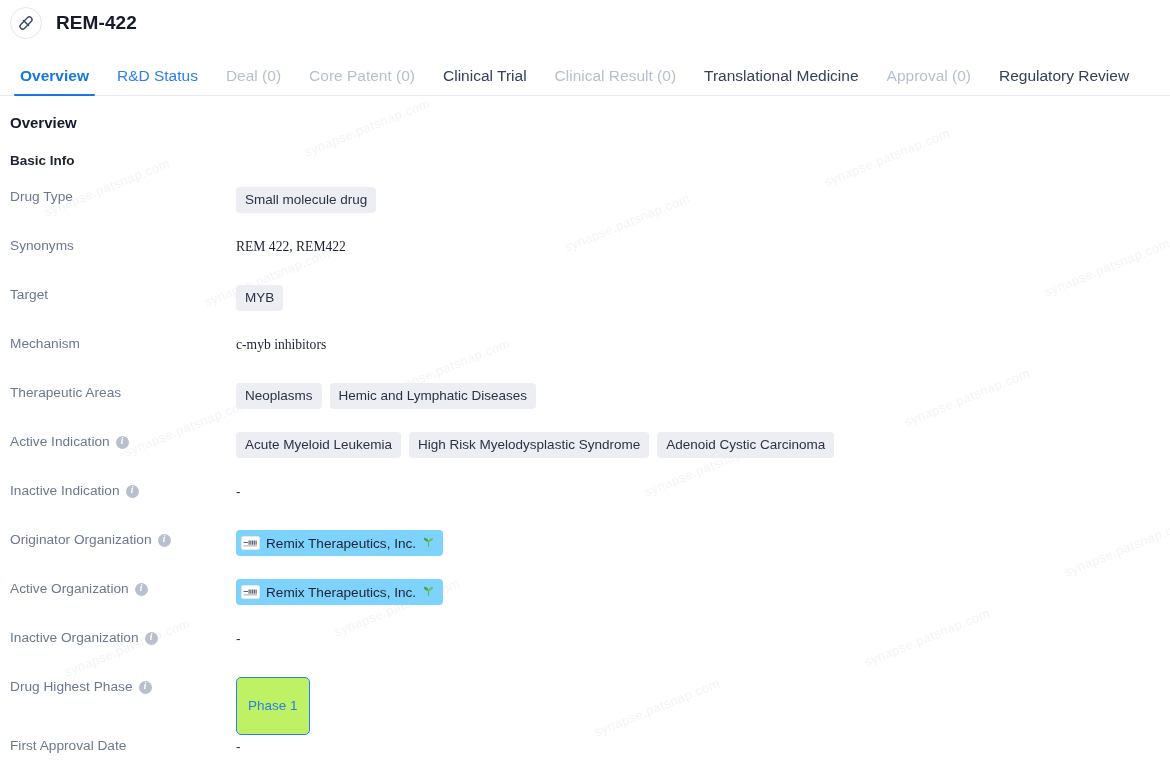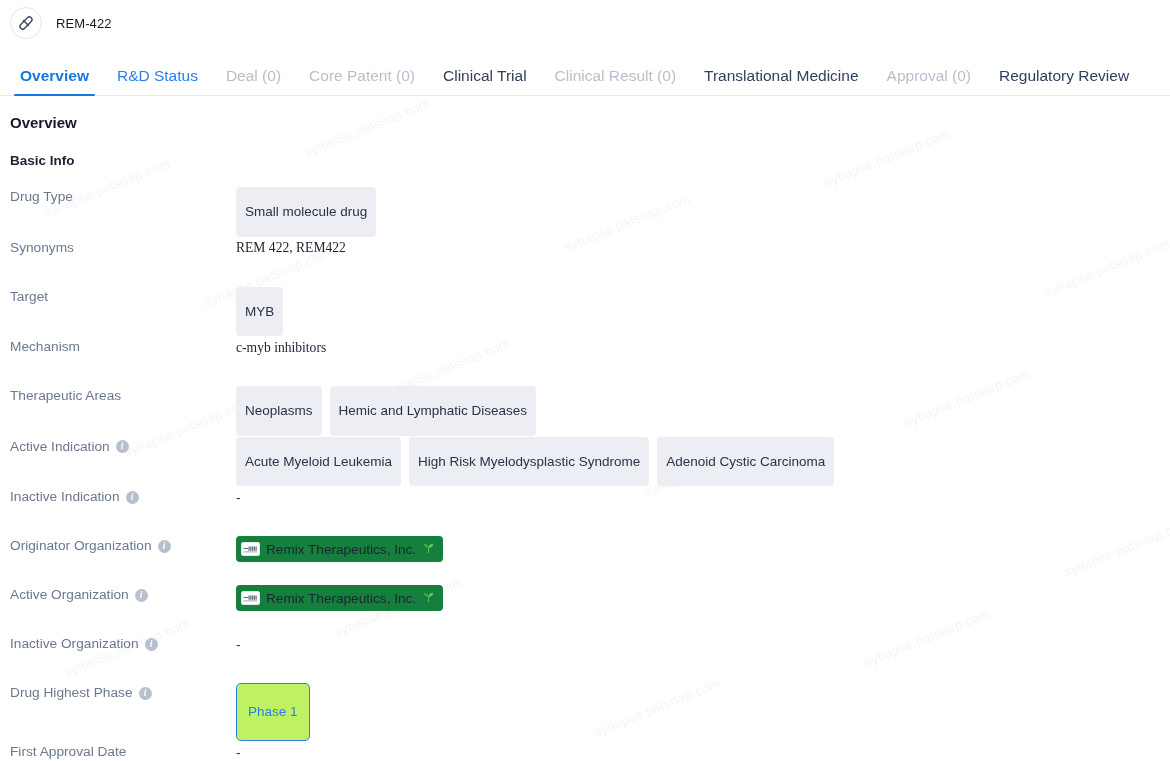--- a/index.html
+++ b/index.html
@@ -55,22 +55,22 @@
     border: 1px solid #e2e6ef;
     background: #ffffff;
     display: flex;
     align-items: center;
     justify-content: center;
     flex: 0 0 auto;
   }
   .drug-avatar svg { display: block; }
   .page-title {
     margin-left: 14px;
-    font-size: 13px;
-    font-weight: normal;
+    font-size: 19px;
+    font-weight: bold;
     color: #15192b;
     letter-spacing: 0.1px;
   }
 
   
   .tab-bar {
     position: relative;
     z-index: 2;
     display: flex;
     align-items: flex-end;
@@ -174,21 +174,21 @@
   }
 
   
   .chip {
     display: inline-flex;
     align-items: center;
     background: #eceef3;
     color: #2b3245;
     font-size: 13.5px;
     border-radius: 4px;
-    padding: 17px 9px;
+    padding: 5px 9px;
     line-height: 1.15;
     white-space: nowrap;
     cursor: pointer;
   }
 
   .plain-text {
     font-size: 13.6px;
     color: #1d2233;
     line-height: 1.3;
     font-family: Liberation Serif, serif;
@@ -196,21 +196,21 @@
   .dash {
     font-size: 13.6px;
     color: #1d2233;
   }
 
   
   .org-chip {
     display: inline-flex;
     align-items: center;
     gap: 6px;
-    background: #15803d;
+    background: #7dd3fc;
     border-radius: 4px;
     padding: 4px 8px 4px 5px;
     cursor: pointer;
   }
   .org-logo {
     width: 19px;
     height: 14px;
     background: #ffffff;
     border: 1px solid #e3e9e3;
     border-radius: 2px;

